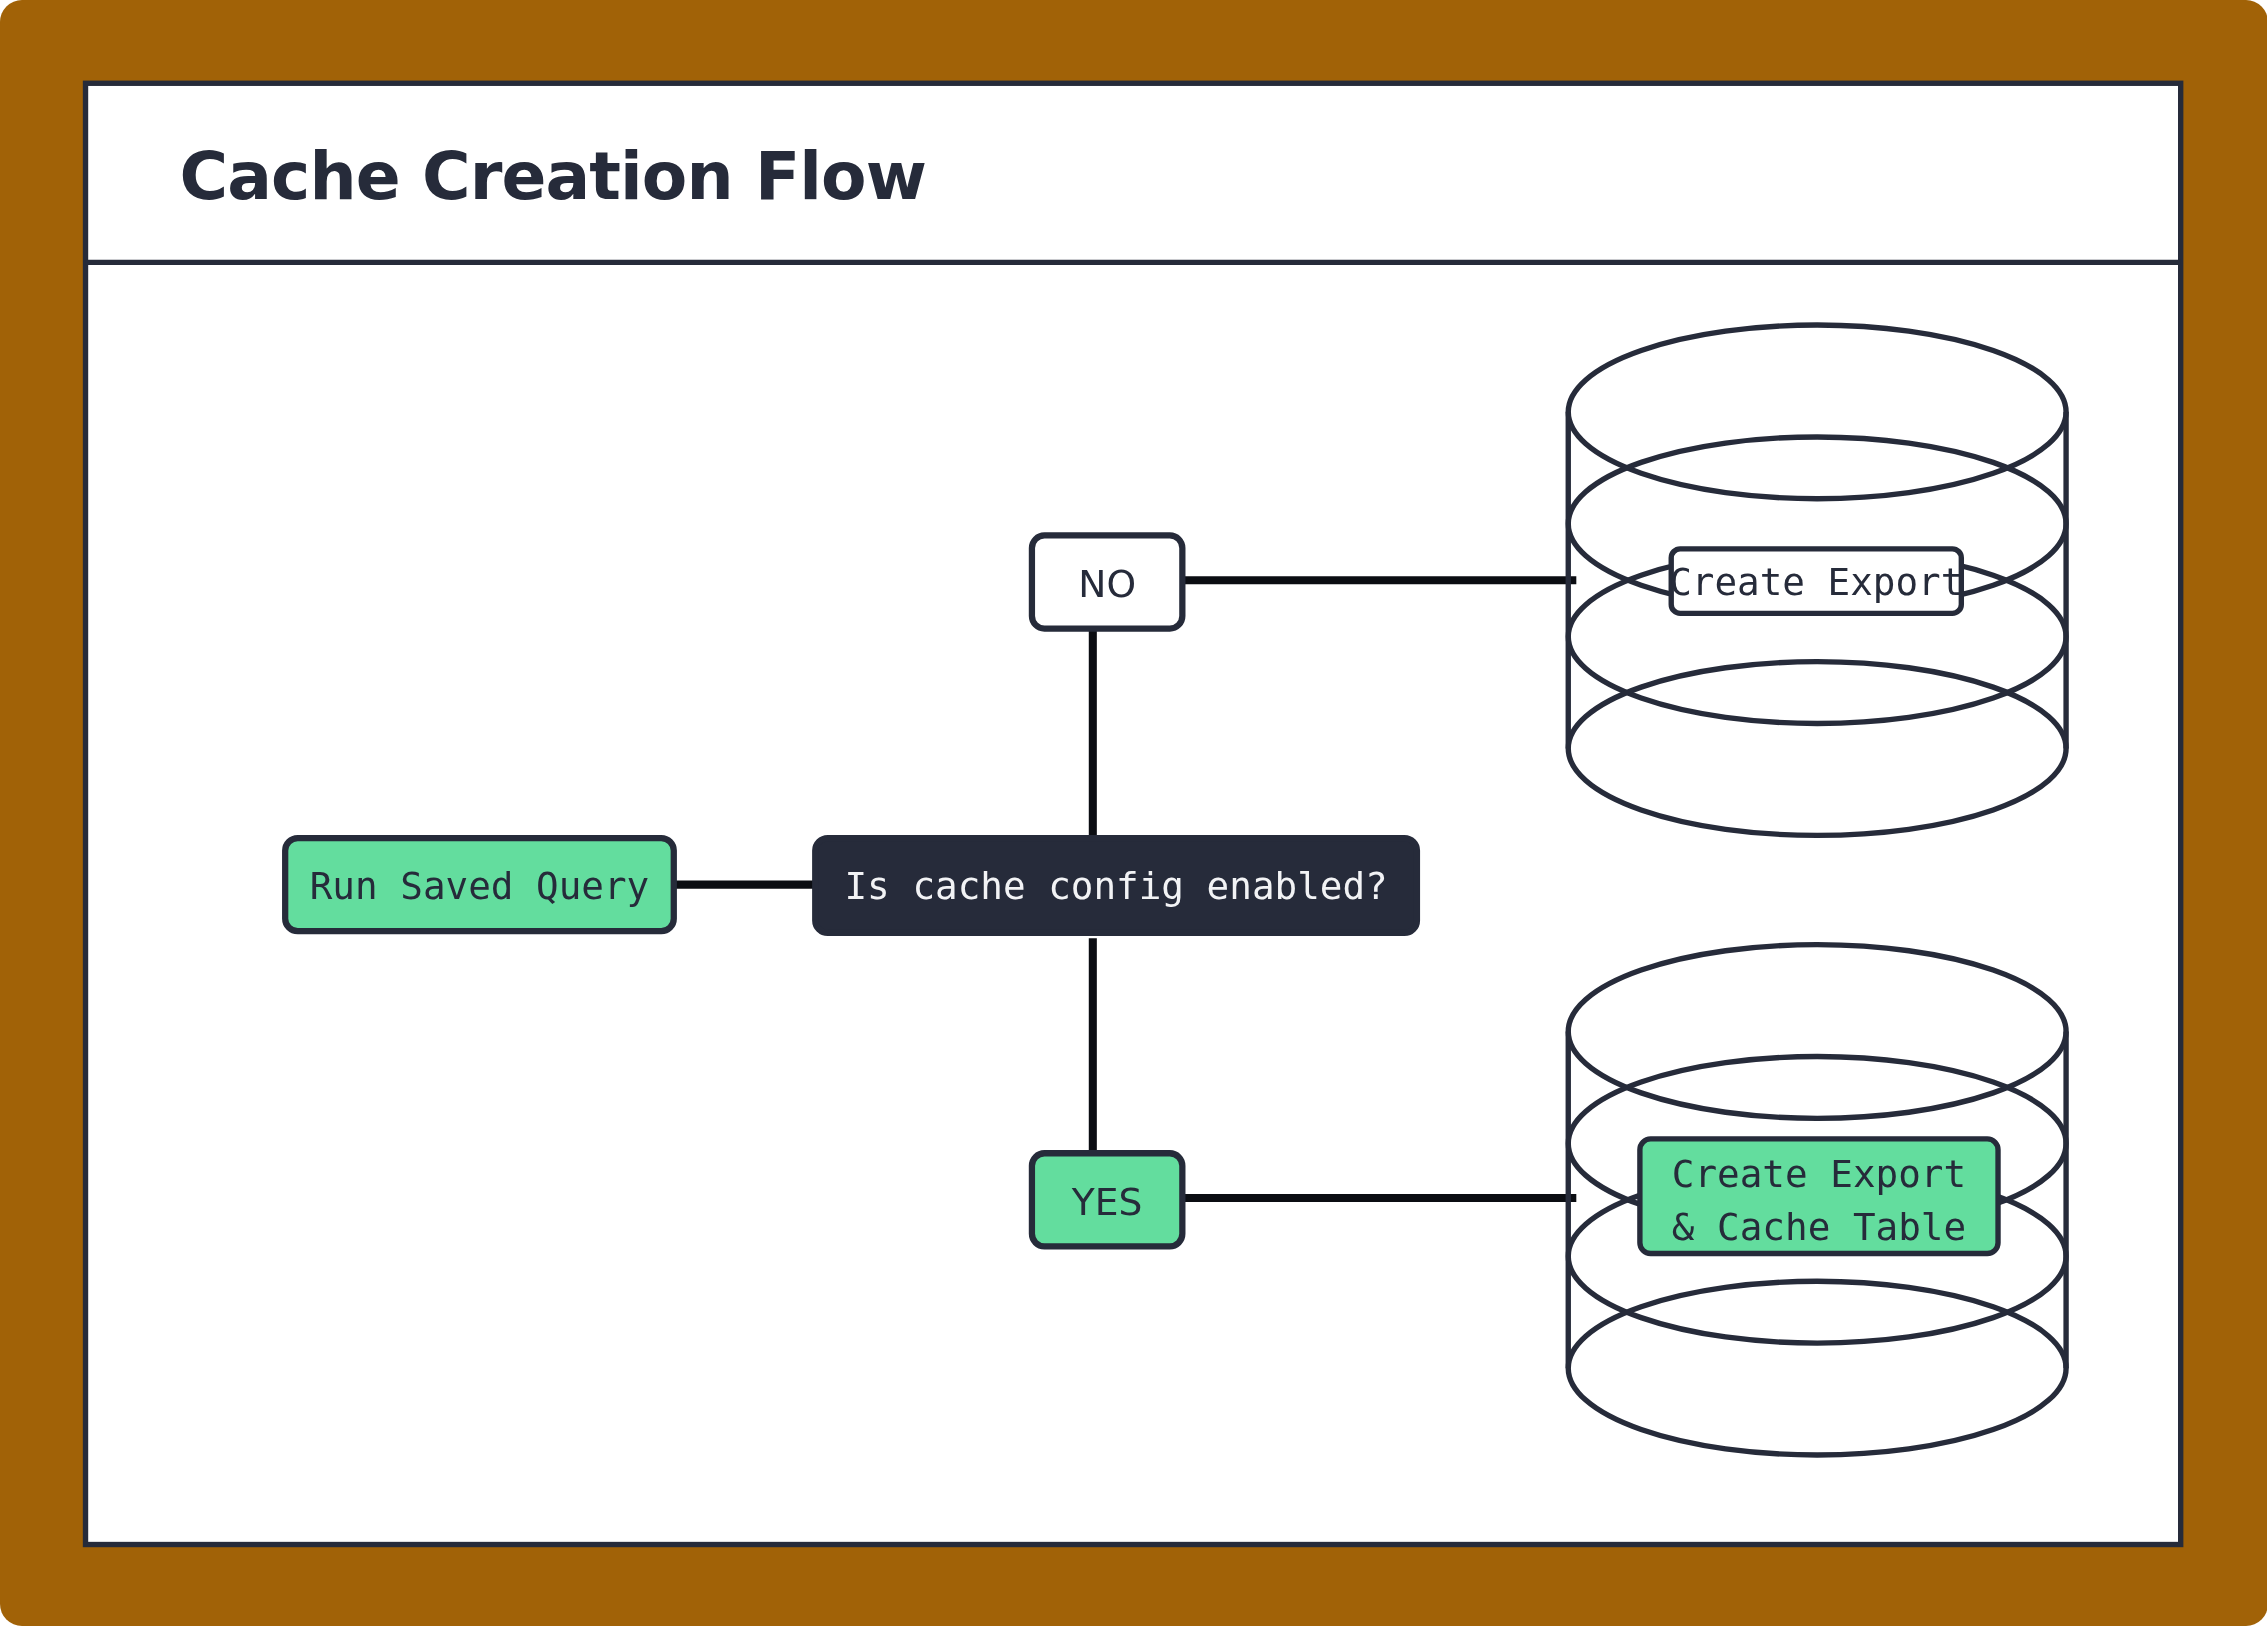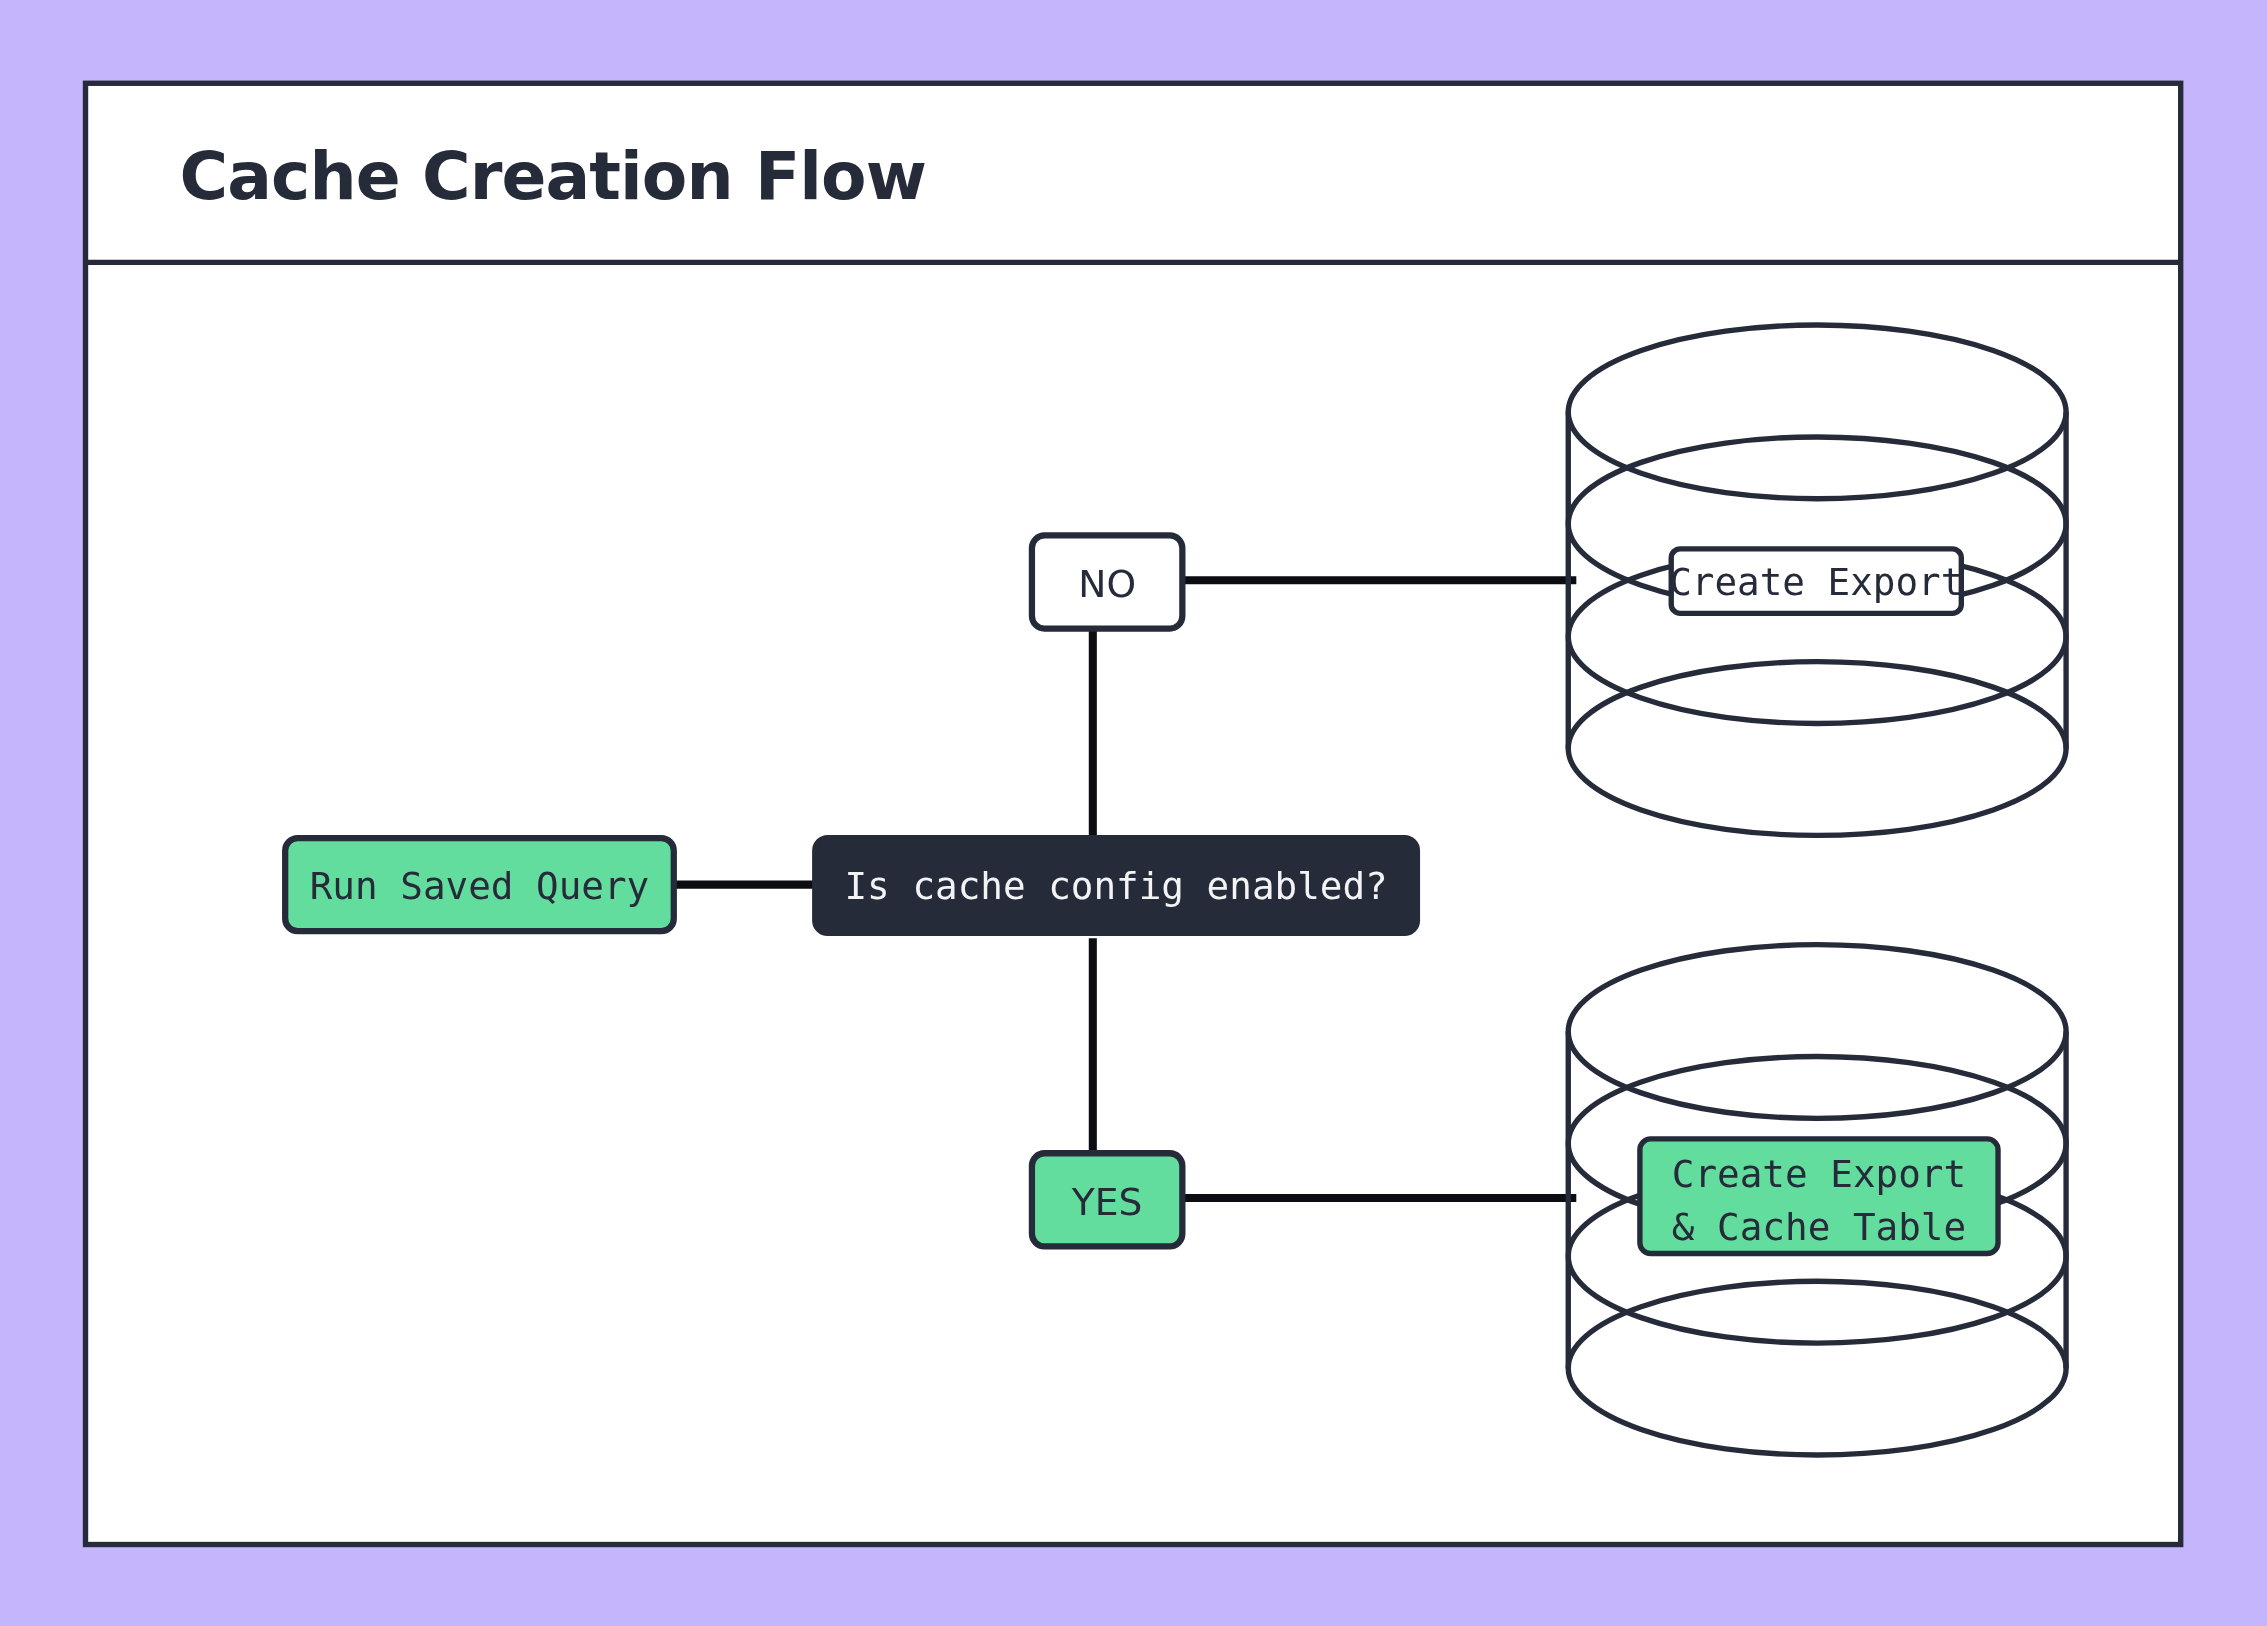--- a/index.html
+++ b/index.html
@@ -10,21 +10,22 @@
   body {
     width: 2268px;
     height: 1626px;
     font-family: "Liberation Sans", sans-serif;
     overflow: hidden;
   }
   #stage {
     position: relative;
     width: 2268px;
     height: 1626px;
-    background: #c4b5fd;
+    background: #a16207;
+    border-radius: 22px;
   }
   #diagram-svg {
     position: absolute;
     left: 0;
     top: 0;
     width: 2268px;
     height: 1626px;
     display: block;
   }
   .frame-rect {

